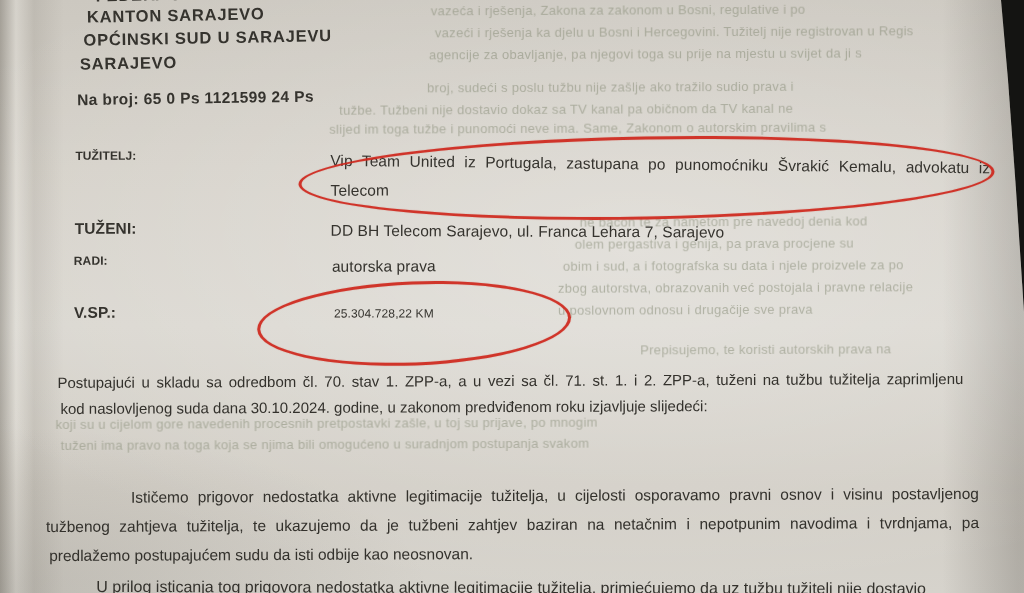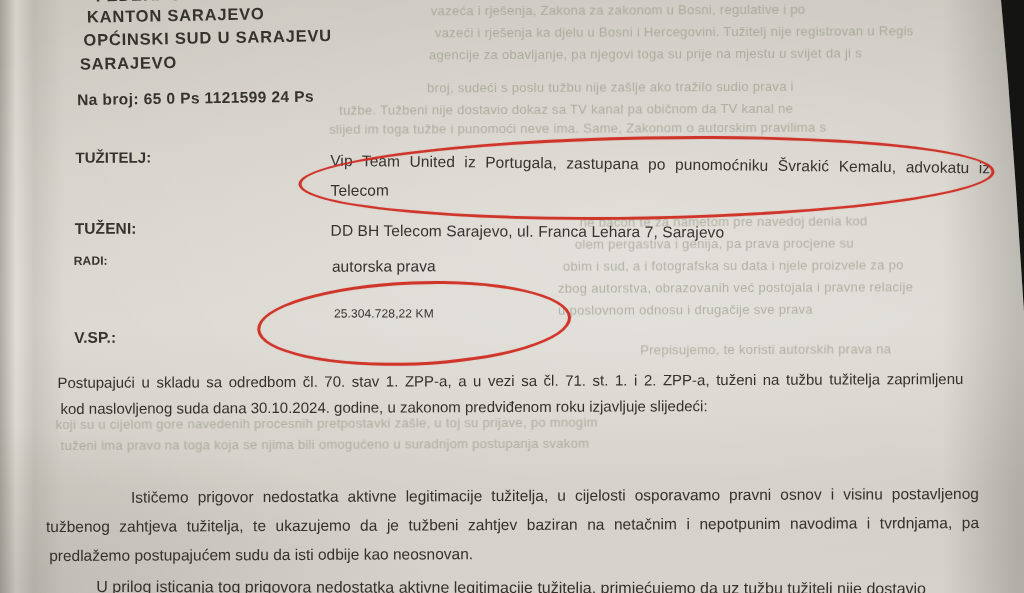--- a/index.html
+++ b/index.html
@@ -22,24 +22,24 @@
   .abs{position:absolute;}
   
   .ink{color:#35332e;letter-spacing:0.1px;}
   .b{font-weight:700;}
   .letterhead{transform:rotate(-0.8deg);transform-origin:left top;}
   .lh-clip{left:97px;top:-14px;font-size:16.5px;letter-spacing:0.8px;}
   .lh0{left:88px;top:7px;font-size:16.5px;letter-spacing:0.8px;}
   .lh1{left:84px;top:30px;font-size:16.5px;letter-spacing:0.8px;}
   .lh2{left:80px;top:54px;font-size:16.5px;letter-spacing:0.8px;}
   .case-no{left:78px;top:88px;font-size:15.5px;letter-spacing:0.4px;transform:rotate(-0.6deg);}
-  .lab-tuzitelj{left:76px;top:147px;font-size:15px;}
+  .lab-tuzitelj{left:76px;top:147px;font-size:12px;}
   .lab-tuzeni{left:75px;top:218px;font-size:15.5px;}
   .lab-radi{left:74px;top:252px;font-size:12px;}
-  .lab-vsp{left:74px;top:302px;font-size:15.5px;margin-top:25px;}
+  .lab-vsp{left:74px;top:302px;font-size:15.5px;}
   .val{font-size:15.5px;white-space:nowrap;}
   .v-tuz1{left:331px;top:151px;width:660px;text-align:justify;text-align-last:justify;transform:rotate(0.9deg);transform-origin:left top;}
   .v-tuz2{left:331px;top:181px;}
   .v-tuzeni{left:331px;top:221px;transform:rotate(0.5deg);transform-origin:left top;}
   .v-radi{left:332px;top:257px;}
   .v-vsp{left:334px;top:306px;font-size:12px;transform:rotate(0.3deg);}
   .p-line{font-size:15px;white-space:nowrap;color:#33312c;}
   .jl{text-align:justify;text-align-last:justify;}
   .intro1{left:57px;top:372px;width:906px;}
   .intro2{left:60px;top:398px;}

